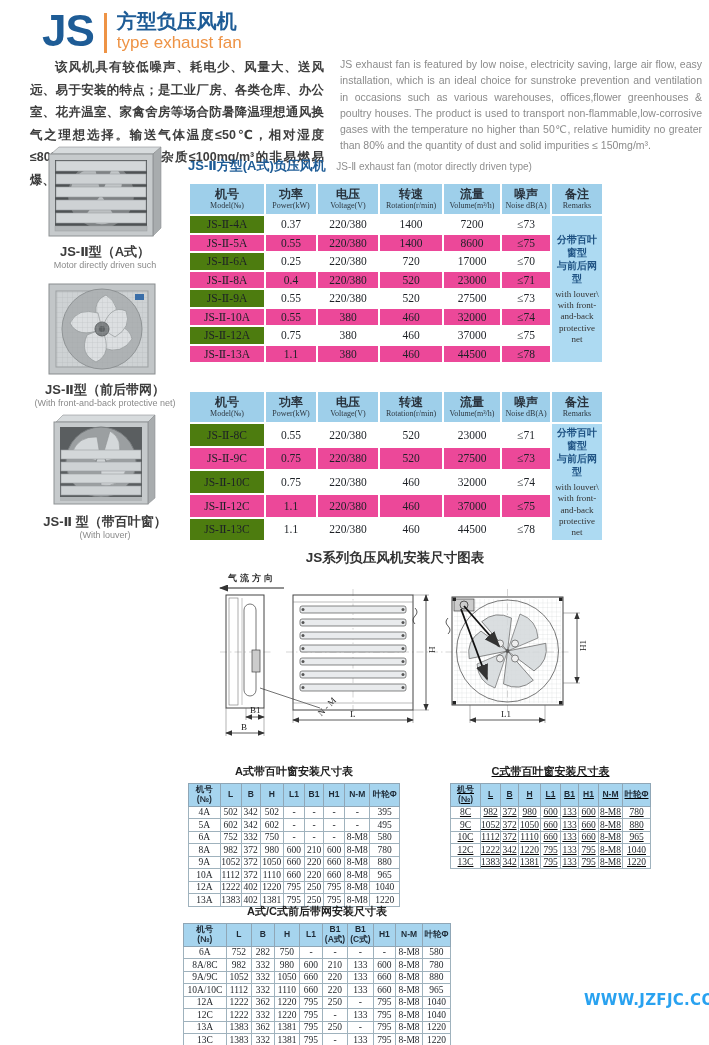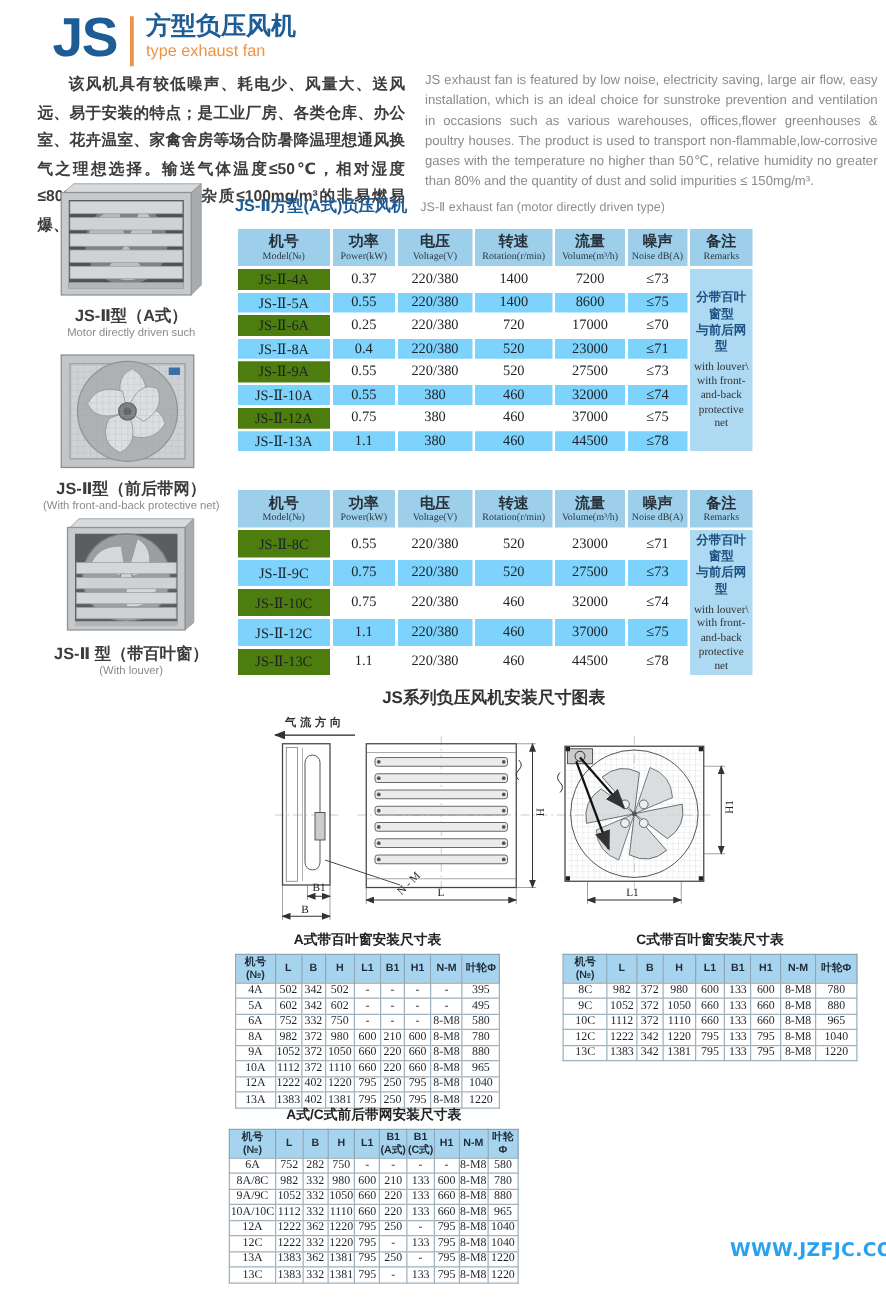--- a/index.html
+++ b/index.html
@@ -7,21 +7,21 @@
     width:709px;height:1045px;position:relative;background:#ffffff;overflow:hidden;
     font-family:"Liberation Sans","DejaVu Sans",sans-serif;
   }
   .abs{position:absolute;}
 
   
   #header{left:42px;top:10px;display:flex;align-items:flex-start;}
   .logo{font-size:44px;font-weight:bold;color:#1e5c96;line-height:0.95;letter-spacing:-1px;}
   .vbar{width:3px;height:40px;background:#ee9345;margin:3px 10px 0 10px;}
   .titles .cn{font-size:20px;font-weight:bold;color:#1e5c96;line-height:1.1;}
-  .titles .en{font-size:13px;color:#ee9345;margin-top:1px;}
+  .titles .en{font-size:17px;color:#ee9345;margin-top:1px;}
 
   
   #intro{left:30px;top:56px;width:672px;display:flex;gap:16px;}
   .intro-cn{width:294px;font-size:12.5px;color:#3d3d3d;line-height:1.8;text-align:justify;text-indent:2em;font-weight:bold;}
   .intro-en{flex:1;font-size:10.5px;color:#8b8b8b;line-height:1.55;text-align:justify;}
 
   
   .figure{position:absolute;width:160px;text-align:center;left:25px;}
   #fig1{top:146px;} #fig2{top:282px;} #fig3{top:412px;}
   .fig-cap-cn{font-size:13px;color:#3c3c3c;font-weight:bold;margin-top:0;line-height:1.2;}
@@ -32,37 +32,37 @@
   #specA{top:156px;} #specC{top:390px;}
   .sec-title{margin-bottom:7px;white-space:nowrap;}
   .sec-title .cn{font-size:13px;font-weight:bold;color:#1e5c96;}
   .sec-title .en{font-size:10px;color:#8f8f8f;margin-left:6px;}
   table.spec{border-collapse:collapse;table-layout:fixed;width:414px;}
   .spec th,.spec td{border:2px solid #fff;text-align:center;padding:0;overflow:hidden;}
   .spec thead th{background:#9ecfea;height:30px;vertical-align:middle;}
   .spec .hcn{display:block;font-size:12px;font-weight:bold;color:#28323c;line-height:1.15;}
   .spec .hen{display:block;font-size:8px;font-weight:normal;color:#2d3740;font-family:"Liberation Serif","DejaVu Serif",serif;line-height:1.1;}
   .spec tbody td{height:16.5px;font-family:"Liberation Serif","DejaVu Serif",serif;font-size:11.5px;color:#1d2126;}
-  .spec tbody tr.alt td{background:#7dd3fc;}
+  .spec tbody tr.alt td{background:#ec4899;}
   .spec tbody td.model{background:#4d7c0f;}
   .spec td.remarks{background:#addaf2;vertical-align:middle;padding:2px 1px;}
   .remarks-cn{font-size:10px;font-weight:bold;color:#1d5182;line-height:1.3;}
   .remarks-en{font-size:9px;color:#333;line-height:1.25;margin-top:4px;font-family:"Liberation Serif","DejaVu Serif",serif;}
 
   
   #installTitle{left:160px;top:549px;width:470px;text-align:center;font-size:13.5px;font-weight:bold;color:#333;}
   #diagrams{left:196px;top:562px;}
   .dimtext{font-size:9px;fill:#222;font-family:"Liberation Serif","DejaVu Serif",serif;}
   .cjk9{font-size:9px;fill:#333;letter-spacing:3px;font-weight:bold;}
 
   
-  .dim-sec{position:absolute;}
+  .dim-sec{position:absolute;margin-top:20px;}
   #dimA{left:188px;top:744px;width:212px;}
-  #dimC{left:450px;top:744px;width:236px;}
-  #dimNet{left:183px;top:884px;width:232px;}
+  #dimC{left:450px;top:744px;width:201px;text-decoration:underline;}
+  #dimNet{left:183px;top:884px;width:268px;}
   .dim-title{text-align:center;font-size:11px;font-weight:bold;color:#222;margin-bottom:4px;white-space:nowrap;}
   table.dim{border-collapse:collapse;width:100%;table-layout:fixed;}
   .dim th{background:#a6d4ee;border:1px solid #8fa6b6;font-size:8.5px;color:#1e2a36;padding:1px 0;line-height:1.15;font-weight:bold;}
   .dim td{border:1px solid #9fb2bd;font-size:9.5px;font-family:"Liberation Serif","DejaVu Serif",serif;text-align:center;padding:0.5px 0;color:#1d2126;height:10.5px;overflow:hidden;white-space:nowrap;}
 
   
   #siteUrl{left:584px;top:991px;font-size:15px;font-weight:800;color:#29a2f0;letter-spacing:0.3px;font-family:"DejaVu Sans","Liberation Sans",sans-serif;}
 </style>
 </head>
 <body>

